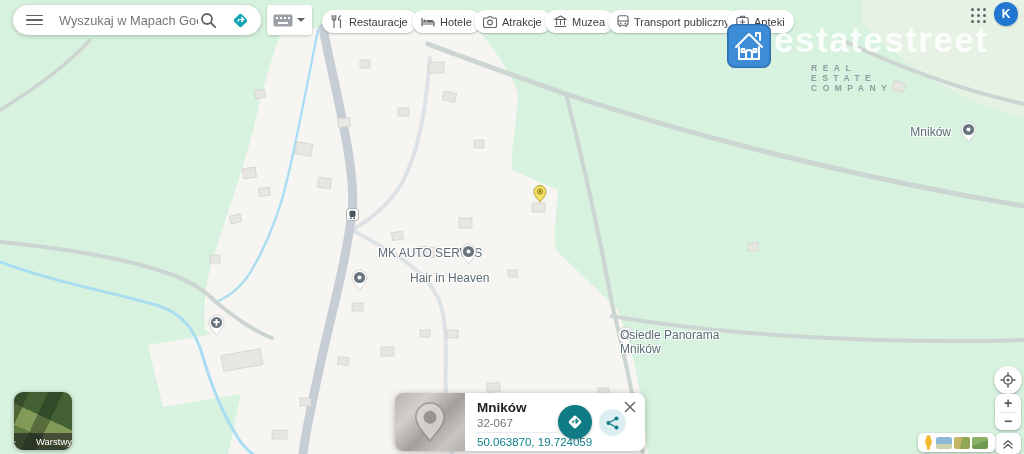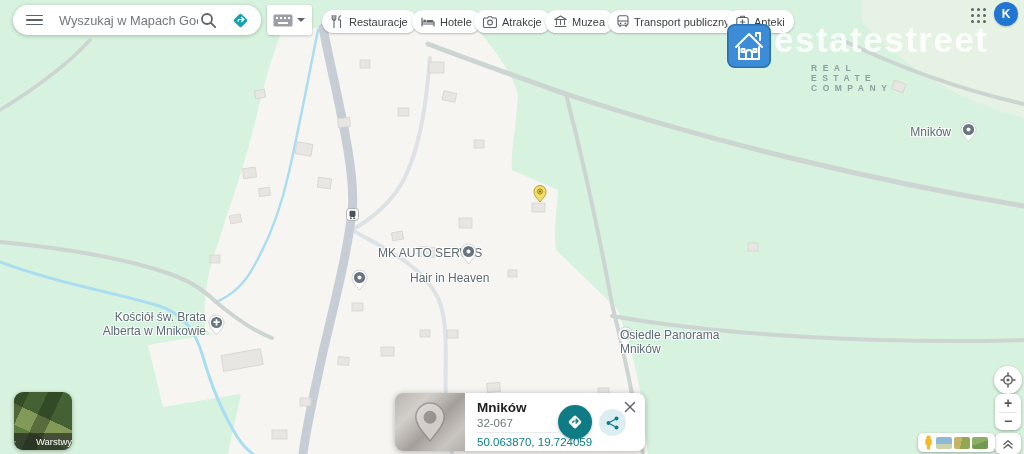--- a/index.html
+++ b/index.html
@@ -184,24 +184,20 @@
       <circle cx="9.5" cy="8.5" r="2" fill="#fff"></circle>
   </svg>
 
   <svg class="pin" style="left:350px; top:269px;" viewBox="0 0 19 22">
     <path d="M9.5,21 C6,16.5 2,12.5 2,8.5 a7.5,7.5 0 1 1 15,0 C17,12.5 13,16.5 9.5,21 Z" fill="#fff" stroke="#c9c9c9" stroke-width="0.8"></path>
     <circle cx="9.5" cy="8.5" r="5.6" fill="#68757e"></circle>
       <circle cx="9.5" cy="8.5" r="2" fill="#fff"></circle>
   </svg>
   <div class="map-label" style="left:374px; top:272px;margin-left:36px;">Hair in Heaven</div>
 
-  <div class="map-label" style="left:100px; top:311px; width:106px; text-align:right;">
-    <div>Kościół św. Brata</div>
-    <div>Alberta w Mnikowie</div>
-  </div>
   <svg class="pin" style="left:207px; top:314px;" viewBox="0 0 19 22">
     <path d="M9.5,21 C6,16.5 2,12.5 2,8.5 a7.5,7.5 0 1 1 15,0 C17,12.5 13,16.5 9.5,21 Z" fill="#fff" stroke="#c9c9c9" stroke-width="0.8"></path>
     <circle cx="9.5" cy="8.5" r="5.6" fill="#68757e"></circle>
     <rect x="8.6" y="5.2" width="1.8" height="6.4" fill="#fff"></rect>
       <rect x="6.4" y="7.2" width="6.2" height="1.8" fill="#fff"></rect>
   </svg>
 
   <svg class="pin" style="left:616px; top:326px;" viewBox="0 0 19 22">
     <path d="M9.5,21 C6,16.5 2,12.5 2,8.5 a7.5,7.5 0 1 1 15,0 C17,12.5 13,16.5 9.5,21 Z" fill="#fff" stroke="#c9c9c9" stroke-width="0.8"></path>
     <circle cx="9.5" cy="8.5" r="5.6" fill="#68757e"></circle>

